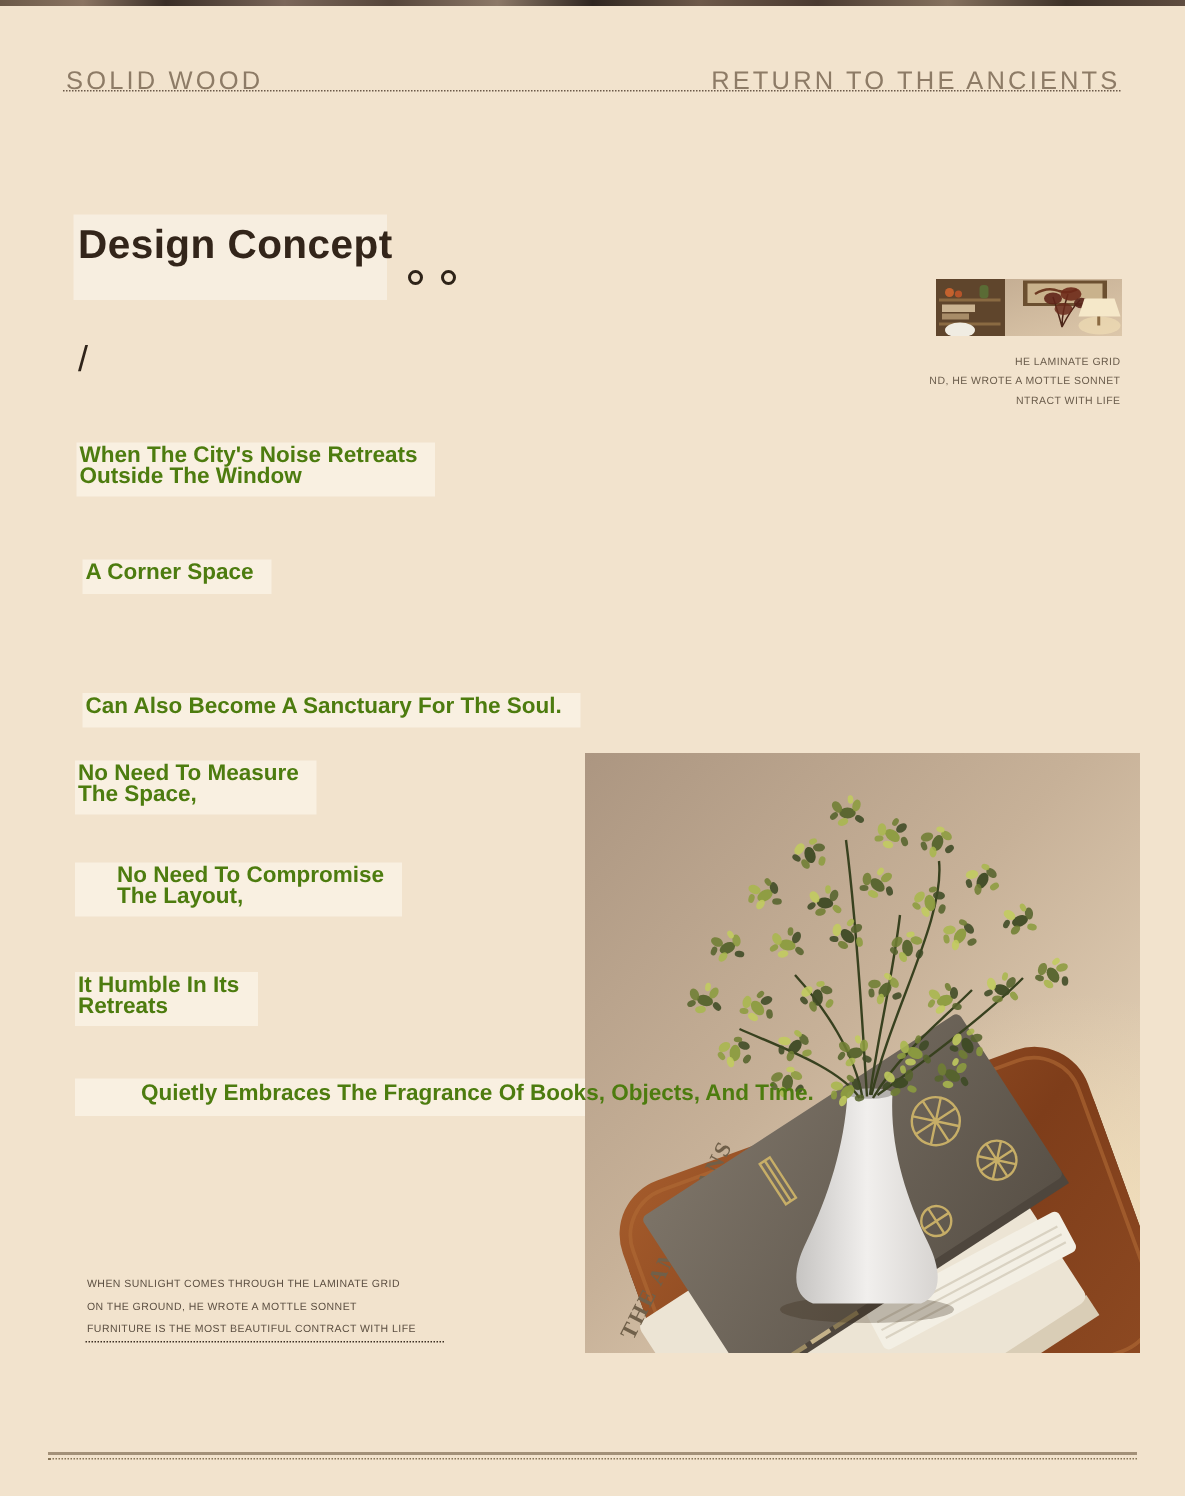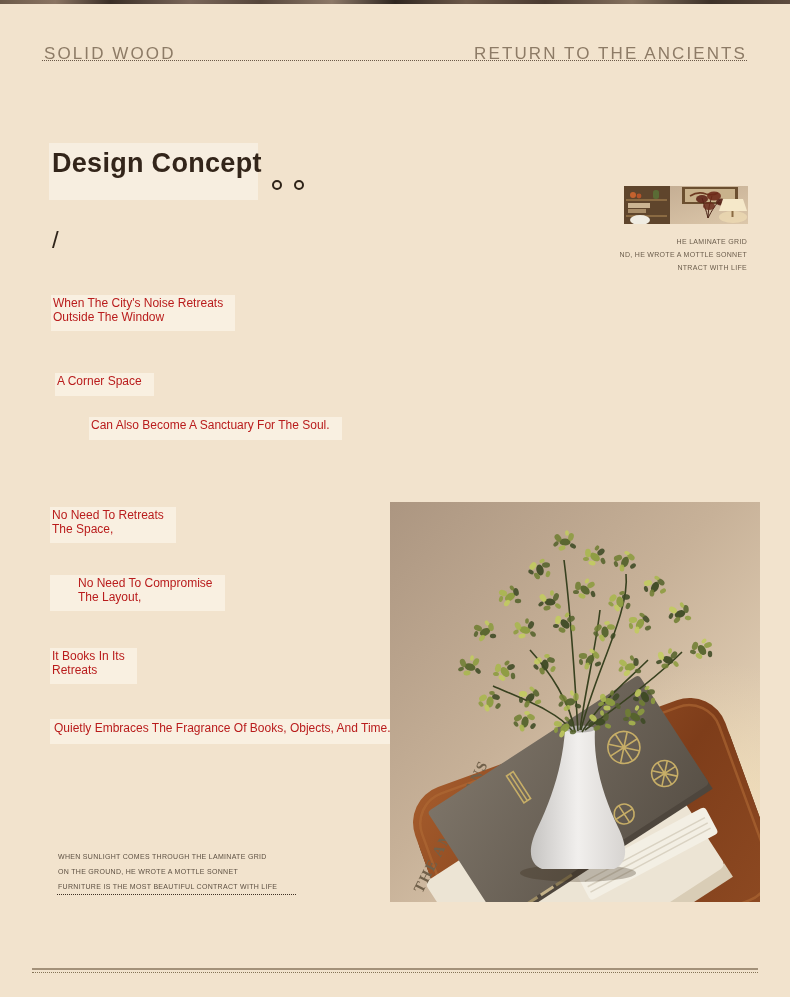--- a/index.html
+++ b/index.html
@@ -38,26 +38,26 @@
   .slash{
     position:absolute;left:52px;top:226px;font-size:24px;color:#2f241a;font-weight:normal;
   }
   .inset-photo{position:absolute;left:624px;top:186px;width:124px;height:38px;}
   .side-note{
     position:absolute;right:43px;top:235px;text-align:right;
     font-size:7px;line-height:13px;color:#6a5c4b;letter-spacing:0.3px;
   }
   .statement{
     position:absolute;z-index:3;
-    font-size:12px;font-weight:normal;color:#b91c1c;line-height:13.6px;
+    font-size:15px;font-weight:bold;color:#4d7c0f;line-height:13.6px;
     background:rgba(250,243,230,0.8);
     padding:2px 12px 7px 2px;white-space:nowrap;
   }
   .statement span{display:block;}
-  .statement.no-bg{background:none;padding:2px 0 0 2px;}
+  .statement.no-bg{background:none;padding:2px 0 0 2px;margin-left:40px;}
   .statement-underlay{
     position:absolute;z-index:2;background:rgba(250,243,230,0.8);
   }
   .footnote{
     position:absolute;left:58px;top:849px;z-index:3;
     font-size:7px;line-height:15px;color:#5d5042;letter-spacing:0.3px;
   }
   .footnote-rule{
     position:absolute;left:57px;top:894px;width:239px;height:0;z-index:3;
     border-bottom:1.7px dotted #3f3124;
@@ -131,33 +131,33 @@
   <div>NTRACT WITH LIFE</div>
 </div>
 
 <div class="statement" style="left:51px;top:295px;">
   <span>When The City's Noise Retreats</span>
   <span>Outside The Window</span>
 </div>
 <div class="statement" style="left:55px;top:373px;">
   <span>A Corner Space</span>
 </div>
-<div class="statement" style="left:55px;top:417px;margin-left:34px;">
+<div class="statement" style="left:55px;top:462px;">
   <span>Can Also Become A Sanctuary For The Soul.</span>
 </div>
 <div class="statement" style="left:50px;top:507px;">
-  <span>No Need To Retreats</span>
+  <span>No Need To Measure</span>
   <span>The Space,</span>
 </div>
 <div class="statement" style="left:50px;top:575px;padding-left:28px;">
   <span>No Need To Compromise</span>
   <span>The Layout,</span>
 </div>
 <div class="statement" style="left:50px;top:648px;">
-  <span>It Books In Its</span>
+  <span>It Humble In Its</span>
   <span>Retreats</span>
 </div>
 <div class="statement-underlay" style="left:50px;top:719px;width:340px;height:25px;"></div>
 <div class="statement no-bg" style="left:52px;top:720px;">
   <span>Quietly Embraces The Fragrance Of Books, Objects, And Time.</span>
 </div>
 
 <div class="footnote">
   <div>WHEN SUNLIGHT COMES THROUGH THE LAMINATE GRID</div>
   <div>ON THE GROUND, HE WROTE A MOTTLE SONNET</div>

